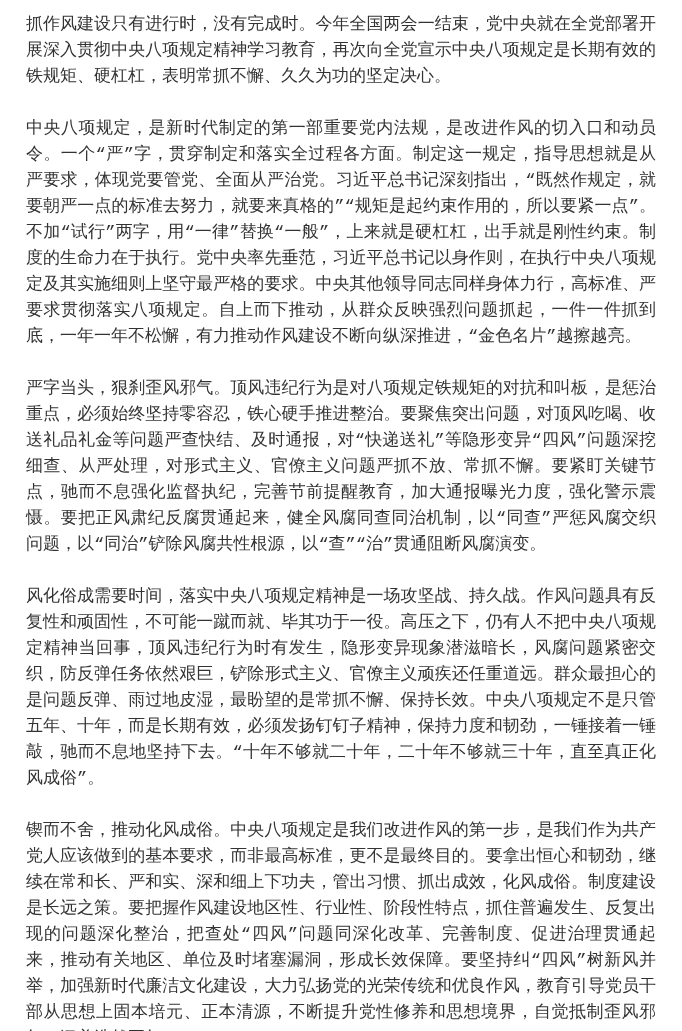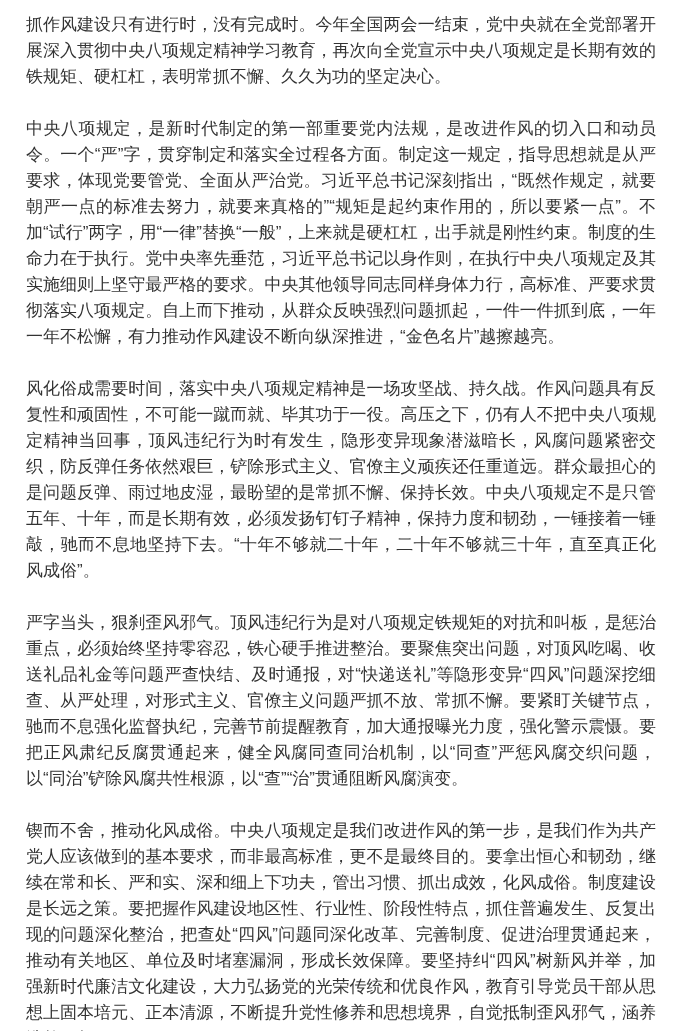--- a/index.html
+++ b/index.html
@@ -18,27 +18,28 @@
     line-height: 26px;
     text-align: justify;
     text-justify: inter-ideograph;
     overflow-wrap: break-word;
   }
   main.article-body {
     width: 630px;
   }
   p.article-paragraph {
     margin: 0 0 26px 0;
+    font-family: Liberation Mono, monospace;
   }
   p.article-paragraph:last-child {
     margin-bottom: 0;
   }
 </style>
 </head>
 <body>
 
 <main class="article-body">
   <p class="article-paragraph">抓作风建设只有进行时，没有完成时。今年全国两会一结束，党中央就在全党部署开展深入贯彻中央八项规定精神学习教育，再次向全党宣示中央八项规定是长期有效的铁规矩、硬杠杠，表明常抓不懈、久久为功的坚定决心。</p>
   <p class="article-paragraph">中央八项规定，是新时代制定的第一部重要党内法规，是改进作风的切入口和动员令。一个“严”字，贯穿制定和落实全过程各方面。制定这一规定，指导思想就是从严要求，体现党要管党、全面从严治党。习近平总书记深刻指出，“既然作规定，就要朝严一点的标准去努力，就要来真格的”“规矩是起约束作用的，所以要紧一点”。不加“试行”两字，用“一律”替换“一般”，上来就是硬杠杠，出手就是刚性约束。制度的生命力在于执行。党中央率先垂范，习近平总书记以身作则，在执行中央八项规定及其实施细则上坚守最严格的要求。中央其他领导同志同样身体力行，高标准、严要求贯彻落实八项规定。自上而下推动，从群众反映强烈问题抓起，一件一件抓到底，一年一年不松懈，有力推动作风建设不断向纵深推进，“金色名片”越擦越亮。</p>
+  <p class="article-paragraph">严字当头，狠刹歪风邪气。顶风违纪行为是对八项规定铁规矩的对抗和叫板，是惩治重点，必须始终坚持零容忍，铁心硬手推进整治。要聚焦突出问题，对顶风吃喝、收送礼品礼金等问题严查快结、及时通报，对“快递送礼”等隐形变异“四风”问题深挖细查、从严处理，对形式主义、官僚主义问题严抓不放、常抓不懈。要紧盯关键节点，驰而不息强化监督执纪，完善节前提醒教育，加大通报曝光力度，强化警示震慑。要把正风肃纪反腐贯通起来，健全风腐同查同治机制，以“同查”严惩风腐交织问题，以“同治”铲除风腐共性根源，以“查”“治”贯通阻断风腐演变。</p>
   <p class="article-paragraph">风化俗成需要时间，落实中央八项规定精神是一场攻坚战、持久战。作风问题具有反复性和顽固性，不可能一蹴而就、毕其功于一役。高压之下，仍有人不把中央八项规定精神当回事，顶风违纪行为时有发生，隐形变异现象潜滋暗长，风腐问题紧密交织，防反弹任务依然艰巨，铲除形式主义、官僚主义顽疾还任重道远。群众最担心的是问题反弹、雨过地皮湿，最盼望的是常抓不懈、保持长效。中央八项规定不是只管五年、十年，而是长期有效，必须发扬钉钉子精神，保持力度和韧劲，一锤接着一锤敲，驰而不息地坚持下去。“十年不够就二十年，二十年不够就三十年，直至真正化风成俗”。</p>
-  <p class="article-paragraph">严字当头，狠刹歪风邪气。顶风违纪行为是对八项规定铁规矩的对抗和叫板，是惩治重点，必须始终坚持零容忍，铁心硬手推进整治。要聚焦突出问题，对顶风吃喝、收送礼品礼金等问题严查快结、及时通报，对“快递送礼”等隐形变异“四风”问题深挖细查、从严处理，对形式主义、官僚主义问题严抓不放、常抓不懈。要紧盯关键节点，驰而不息强化监督执纪，完善节前提醒教育，加大通报曝光力度，强化警示震慑。要把正风肃纪反腐贯通起来，健全风腐同查同治机制，以“同查”严惩风腐交织问题，以“同治”铲除风腐共性根源，以“查”“治”贯通阻断风腐演变。</p>
   <p class="article-paragraph">锲而不舍，推动化风成俗。中央八项规定是我们改进作风的第一步，是我们作为共产党人应该做到的基本要求，而非最高标准，更不是最终目的。要拿出恒心和韧劲，继续在常和长、严和实、深和细上下功夫，管出习惯、抓出成效，化风成俗。制度建设是长远之策。要把握作风建设地区性、行业性、阶段性特点，抓住普遍发生、反复出现的问题深化整治，把查处“四风”问题同深化改革、完善制度、促进治理贯通起来，推动有关地区、单位及时堵塞漏洞，形成长效保障。要坚持纠“四风”树新风并举，加强新时代廉洁文化建设，大力弘扬党的光荣传统和优良作风，教育引导党员干部从思想上固本培元、正本清源，不断提升党性修养和思想境界，自觉抵制歪风邪气，涵养浩然正气。</p>
 </main>
 
 </body></html>

